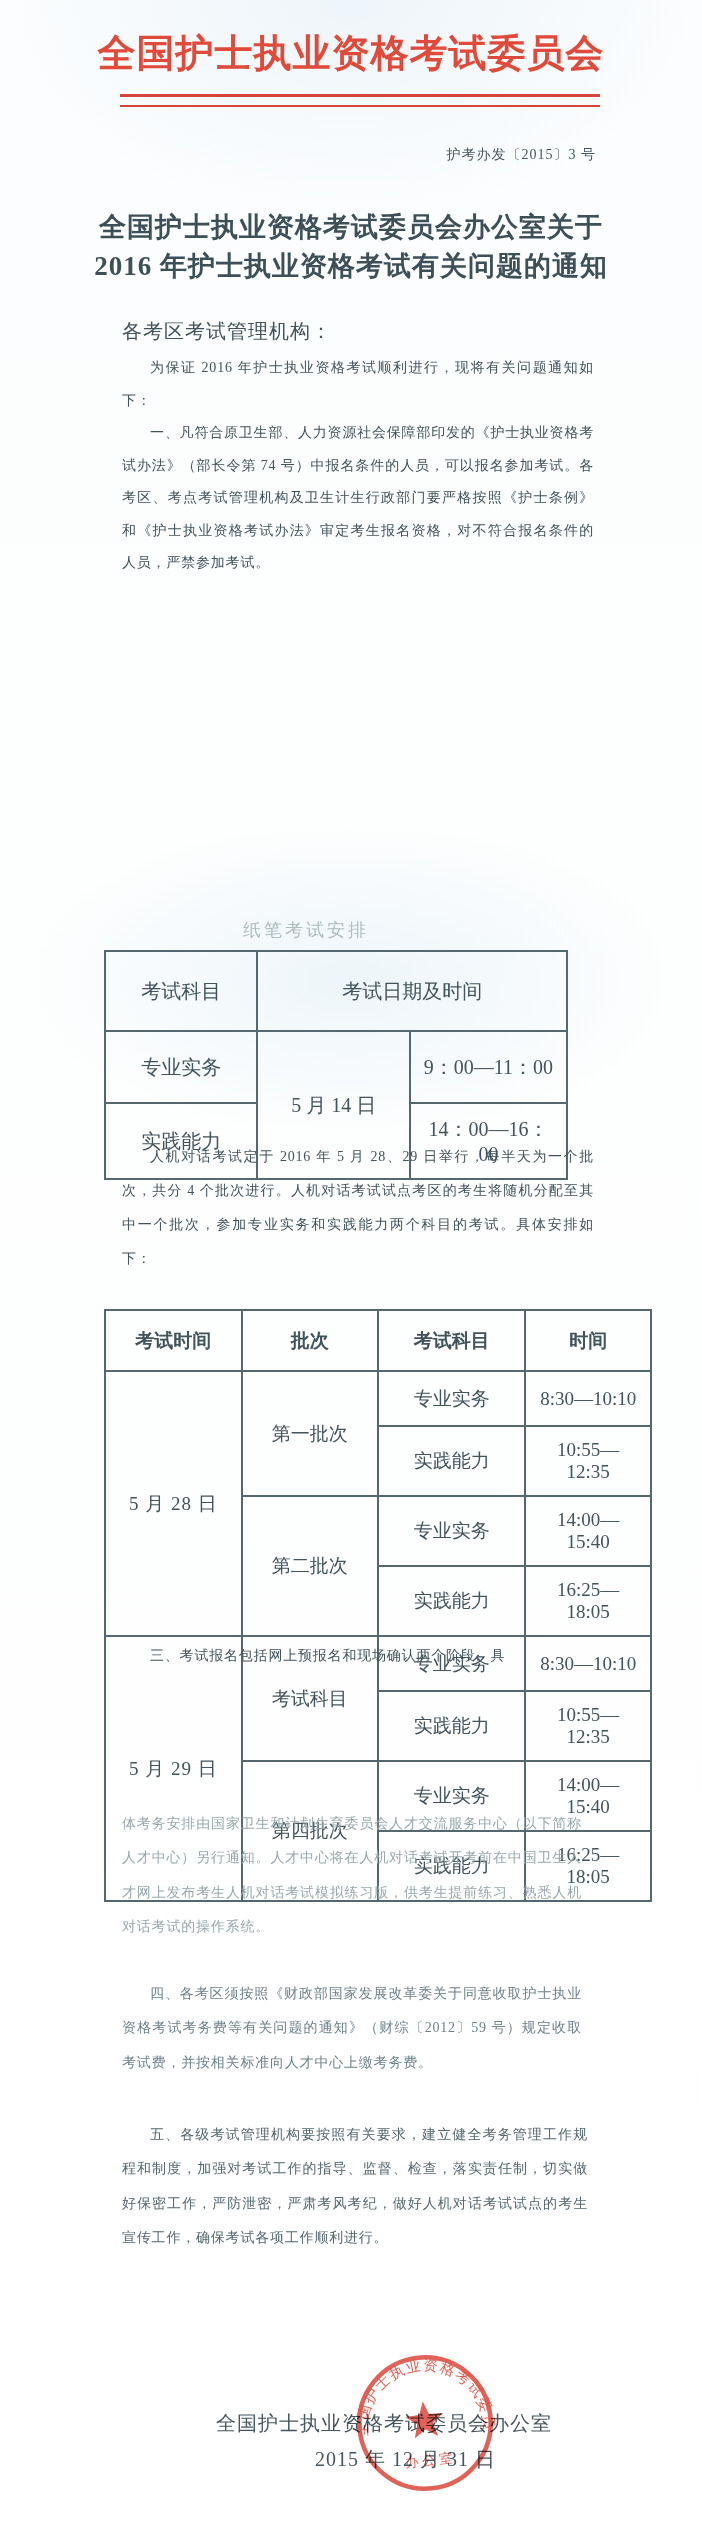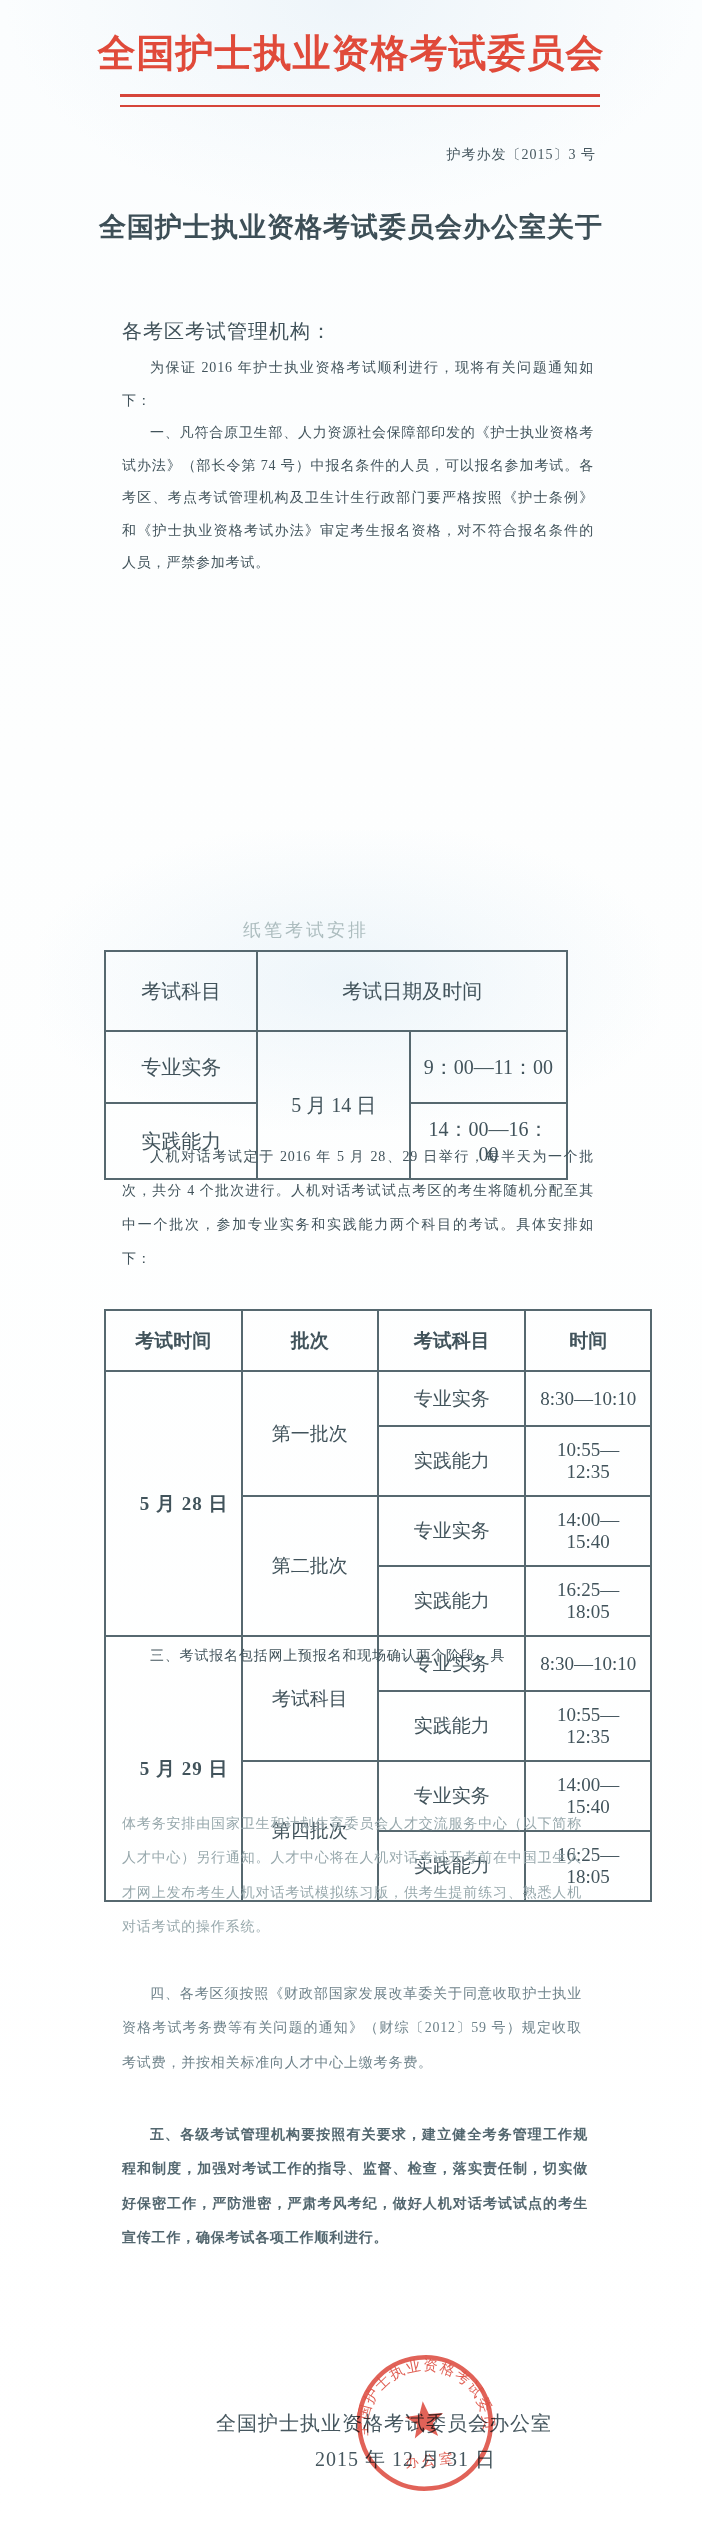--- a/index.html
+++ b/index.html
@@ -28,53 +28,54 @@
     font-size:14px;color:#41535b;line-height:32.6px;letter-spacing:.8px;
     text-align:justify;text-indent:2em;}
   .p1{top:352px;}
   .p2{top:417px;}
   .p3{top:612px;}
   .p4{top:1140px;line-height:34px;}
   .p5{top:1640px;}
   .p-cont{text-indent:0;}
   .p6{top:1807px;width:460px;line-height:34.4px;color:#97a8ac;}
   .p7{top:1977px;width:460px;line-height:34.4px;color:#6e828a;}
-  .p8{top:2118px;width:466px;line-height:34.4px;color:#53676f;font-weight:bold;}
+  .p8{top:2118px;width:466px;line-height:34.4px;color:#53676f;}
   .table-caption{position:absolute;left:76px;top:918px;width:460px;text-align:center;
     font-size:18px;color:#adbdbf;letter-spacing:3px;}
   table{border-collapse:collapse;position:absolute;table-layout:fixed;
     font-family:"Liberation Serif","DejaVu Serif",serif;}
   td,th{border:2px solid #56686f;text-align:center;vertical-align:middle;
     color:#41535b;padding:12px;font-weight:normal;}
   .table1{left:104px;top:950px;width:464px;font-size:20px;}
   .table1 th{height:54px;}
   .table1 td{height:46px;}
   .table2{left:104px;top:1309px;width:548px;font-size:19px;}
   .table2 th{height:35px;font-weight:bold;}
   .table2 td{height:29px;}
-  .table2 .date-cell{font-weight:bold;letter-spacing:1px;text-align:right;}
+  .table2 .date-cell{font-weight:normal;letter-spacing:1px;}
   .sign-org{position:absolute;right:150px;top:2410px;font-size:20px;color:#45565e;letter-spacing:1px;}
   .sign-date{position:absolute;right:206px;top:2446px;font-size:20px;color:#45565e;letter-spacing:1px;}
   .seal{position:absolute;left:352px;top:2350px;width:146px;height:146px;
     mix-blend-mode:multiply;opacity:.88;transform:rotate(-6deg);}
 </style>
 </head>
 <body>
 
 <div class="page">
 
   <div class="tint tint-top"></div>
   <div class="tint tint-table"></div>
 
   <div class="letterhead">全国护士执业资格考试委员会</div>
   <div class="rule"></div>
   <div class="doc-no">护考办发〔2015〕3 号</div>
 
   <div class="doc-title">
     <div>全国护士执业资格考试委员会办公室关于</div>
+    <div>2016 年护士执业资格考试有关问题的通知</div>
   </div>
 
   <div class="salutation">各考区考试管理机构：</div>
 
   <p class="para p1">为保证 2016 年护士执业资格考试顺利进行，现将有关问题通知如下：</p>
   <p class="para p2">一、凡符合原卫生部、人力资源社会保障部印发的《护士执业资格考试办法》（部长令第 74 号）中报名条件的人员，可以报名参加考试。各考区、考点考试管理机构及卫生计生行政部门要严格按照《护士条例》和《护士执业资格考试办法》审定考生报名资格，对不符合报名条件的人员，严禁参加考试。</p>
 
   <div class="table-caption">纸笔考试安排</div>
 
   <table class="table1">

